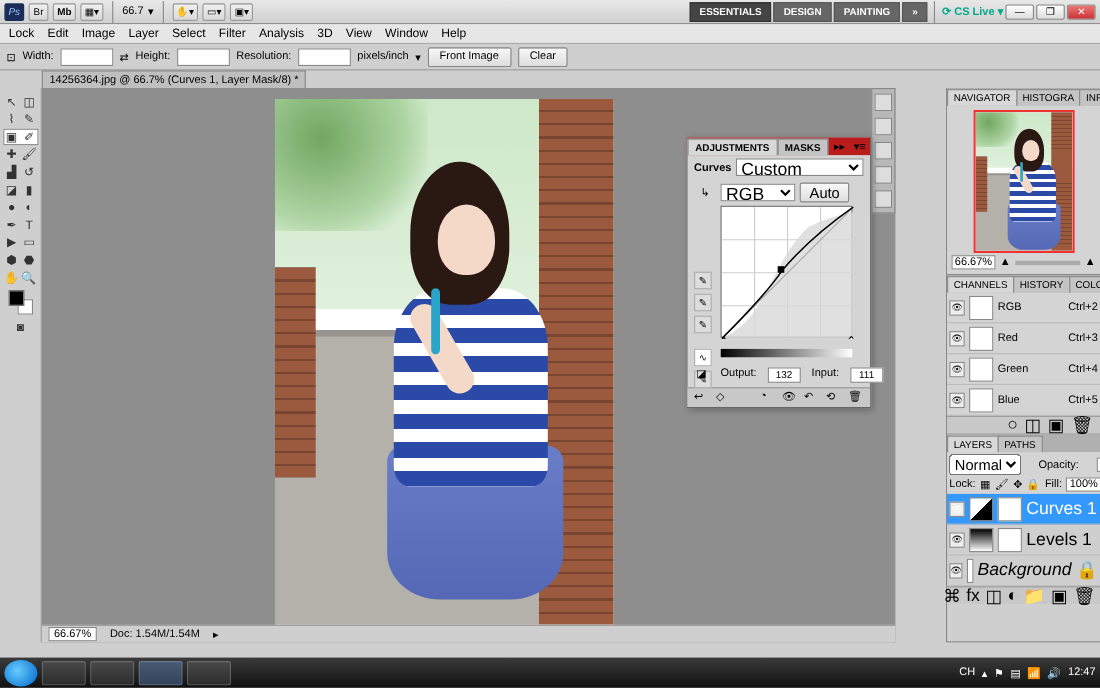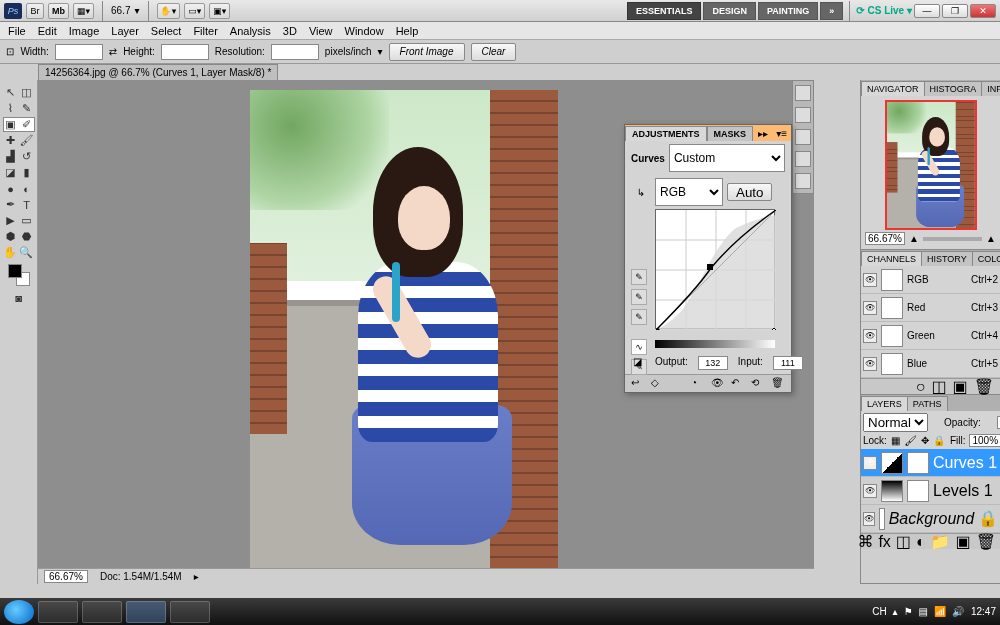--- a/index.html
+++ b/index.html
@@ -11,21 +11,21 @@
 .ps-logo { width: 18px; height: 16px; background: #1a2d5a; color: #9cf; display: flex; align-items: center; justify-content: center; font-size: 9px; font-weight: normal; font-style: italic; border-radius: 2px; }
 .tb-btn { height: 16px; min-width: 18px; background: linear-gradient(#f0f0f0,#d8d8d8); border: 1px solid #999; border-radius: 2px; display: flex; align-items: center; justify-content: center; font-size: 9px; padding: 0 3px; }
 .tb-btn.mb { font-weight: bold; }
 .workspace-tab { height: 18px; padding: 0 8px; background: #666; color: #fff; border: 1px solid #555; display: flex; align-items: center; font-size: 9px; font-weight: bold; }
 .workspace-tab.active { background: #444; border-color: #333; }
 .win-btn { width: 26px; height: 14px; border: 1px solid #888; border-radius: 2px; display: flex; align-items: center; justify-content: center; font-size: 9px; background: linear-gradient(#fff,#ddd); }
 .win-btn.close { background: linear-gradient(#e77,#c33); color: #fff; }
 .menubar { height: 18px; background: #e6e6e6; display: flex; align-items: center; gap: 12px; padding: 0 8px; font-size: 11px; border-bottom: 1px solid #aaa; }
 .optionsbar { height: 24px; background: #cfcfcf; border-bottom: 1px solid #999; display: flex; align-items: center; gap: 6px; padding: 0 6px; font-size: 10px; }
 .optionsbar .field { width: 48px; height: 16px; background: #fff; border: 1px solid #888; }
-.optionsbar .btn { height: 18px; padding: 0 10px; background: linear-gradient(#f8f8f8,#ddd); border: 1px solid #888; border-radius: 2px; display: flex; align-items: center; font-style: italic; }
+.optionsbar .btn { height: 18px; padding: 0 10px; background: linear-gradient(#f8f8f8,#ddd); border: 1px solid #888; border-radius: 2px; display: flex; align-items: center; }
 .main { position: absolute; top: 64px; left: 0; right: 0; bottom: 14px; }
 .doc-tab { position: absolute; top: 0; left: 38px; height: 16px; background: #bfbfbf; border: 1px solid #888; border-bottom: none; padding: 0 6px; font-size: 10px; display: flex; align-items: center; }
 .toolbox { position: absolute; top: 16px; left: 0; width: 38px; bottom: 0; background: #cfcfcf; border-right: 1px solid #999; padding: 4px 0; }
 .toolbox .tool { width: 16px; height: 15px; margin: 1px auto; display: flex; align-items: center; justify-content: center; font-size: 11px; color: #333; position: relative; }
 .toolbox .tool.double { width: 32px; display: flex; gap: 2px; }
 .toolbox .tool .t { width: 14px; height: 14px; display: flex; align-items: center; justify-content: center; }
 .toolbox .swatches { width: 22px; height: 22px; margin: 4px auto; position: relative; }
 .toolbox .swatches .fg { position: absolute; top: 0; left: 0; width: 14px; height: 14px; background: #000; border: 1px solid #888; }
 .toolbox .swatches .bg { position: absolute; bottom: 0; right: 0; width: 14px; height: 14px; background: #fff; border: 1px solid #888; }
 .canvas-area { position: absolute; top: 16px; left: 38px; right: 186px; bottom: 0; background: #8e8e8e; overflow: hidden; }
@@ -39,24 +39,24 @@
 .panel .tabs .tab { padding: 2px 5px; background: #c4c4c4; border: 1px solid #888; border-bottom: none; margin-right: -1px; }
 .panel .tabs .tab.active { background: #d8d8d8; }
 .panel .body { background: #d4d4d4; padding: 4px; font-size: 10px; }
 .nav-thumb { width: 92px; height: 130px; margin: 0 auto; border: 2px solid #e33; background: #fff; }
 .channel-row, .layer-row { display: flex; align-items: center; height: 28px; border-bottom: 1px solid #bbb; gap: 4px; padding: 0 2px; }
 .layer-row.sel, .channel-row.sel { background: #3399ff; color: #fff; }
 .eye { width: 14px; height: 14px; border: 1px solid #888; background: #eee; display: flex; align-items: center; justify-content: center; font-size: 8px; }
 .thumb { width: 22px; height: 22px; border: 1px solid #888; background: #fff; }
 .thumb.mask { background: #fff; }
 .adjustments-panel { position: absolute; top: 124px; left: 624px; width: 168px; background: #d4d4d4; border: 1px solid #666; box-shadow: 2px 2px 6px rgba(0,0,0,.3); font-size: 10px; }
-.adjustments-panel .hdr { height: 16px; background: #fdba74; display: flex; align-items: center; }
+.adjustments-panel .hdr { height: 16px; background: #b91c1c; display: flex; align-items: center; }
 .adjustments-panel .hdr .tab { padding: 2px 6px; background: #d8d8d8; border: 1px solid #888; border-bottom: none; font-size: 9px; font-weight: bold; }
 .adjustments-panel .row { display: flex; align-items: center; gap: 4px; padding: 3px 6px; }
-.adjustments-panel select { flex: 1; height: 28px; font-size: 12px; border: 1px solid #888; background: #fff; }
+.adjustments-panel select { flex: 1; height: 16px; font-size: 16px; border: 1px solid #888; background: #fff; }
 .curve-box { width: 120px; height: 120px; background: #fff; border: 1px solid #666; margin-left: 30px; position: relative; }
 .curve-box svg { position: absolute; top: 0; left: 0; }
 .adjustments-panel .toolcol { position: absolute; left: 6px; top: 60px; display: flex; flex-direction: column; gap: 4px; }
 .adjustments-panel .toolcol .ti { width: 16px; height: 16px; border: 1px solid #aaa; background: #ddd; display:flex;align-items:center;justify-content:center;font-size:9px;}
 .adjustments-panel .io { display: flex; gap: 10px; padding: 4px 6px 4px 30px; }
 .adjustments-panel .io input { width: 30px; height: 14px; font-size: 9px; border: 1px solid #888; text-align: center; }
 .adjustments-panel .footer { height: 18px; border-top: 1px solid #999; background: #c8c8c8; display: flex; align-items: center; gap: 6px; padding: 0 6px; justify-content: flex-end; }
 .adjustments-panel .footer .fi { width: 14px; height: 14px; }
 .taskbar { position: absolute; bottom: 0; left: 0; width: 1000px; height: 27px; background: linear-gradient(#3a3a3a,#111); display: flex; align-items: center; padding: 0 4px; gap: 4px; }
 .start-orb { width: 30px; height: 24px; background: radial-gradient(circle at 40% 40%, #6cf, #06c); border-radius: 50%; }
@@ -105,21 +105,21 @@
       <div class="workspace-tab">»</div>
       <div class="sep"></div>
       <span style="color:#0a8;font-weight:bold">⟳ <span>CS Live</span> ▾</span>
       <div class="win-btn">—</div>
       <div class="win-btn">❐</div>
       <div class="win-btn close">✕</div>
     </div>
   </div>
 
   <div class="menubar">
-    <span>File</span>
+    <span>Lock</span>
     <span>Edit</span>
     <span>Image</span>
     <span>Layer</span>
     <span>Select</span>
     <span>Filter</span>
     <span>Analysis</span>
     <span>3D</span>
     <span>View</span>
     <span>Window</span>
     <span>Help</span>

